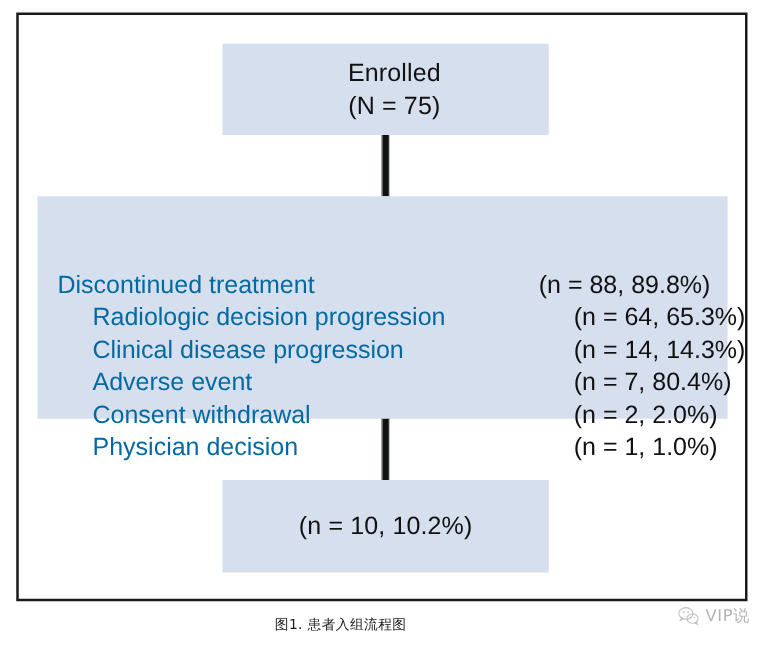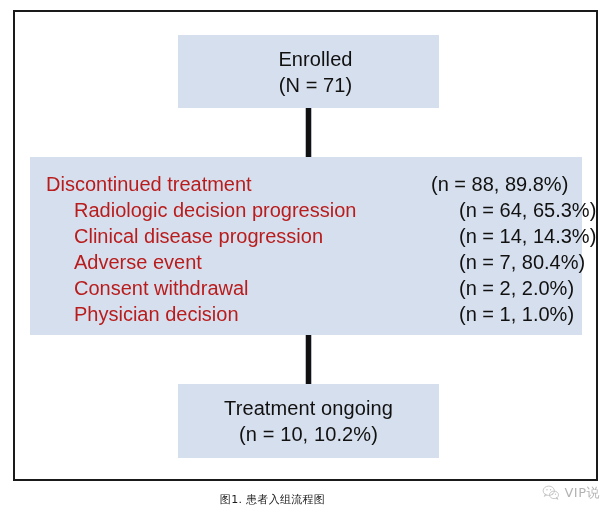--- a/index.html
+++ b/index.html
@@ -97,24 +97,25 @@
 
   
   .reason-row {
     display: flex;
     align-items: baseline;
     height: 26px;
     line-height: 26px;
   }
   .reason-label {
     font-size: 20px;
-    color: #b91c1c;
+    color: #0369a1;
     white-space: nowrap;
     flex: 0 0 auto;
     width: 385px;
+    margin-top: 44px;
   }
   .reason-label.indented {
     padding-left: 28px;
   }
   .reason-stat {
     font-size: 20px;
     color: #111111;
     white-space: nowrap;
     flex: 1 1 auto;
     text-align: right;
@@ -156,21 +157,21 @@
     display: block;
   }
 </style>
 </head>
 <body>
 
 <div id="figure-frame">
 
   <div class="flow-box" id="box-enrolled">
     <div class="box-line">Enrolled</div>
-    <div class="box-line">(N = 71)</div>
+    <div class="box-line">(N = 75)</div>
   </div>
 
   <div class="connector" id="connector-top"></div>
 
   <div class="flow-box" id="box-discontinued">
     <div class="reason-row">
       <span class="reason-label">Discontinued treatment</span>
       <span class="reason-stat">(n = 88, 89.8%)</span>
     </div>
     <div class="reason-row">
@@ -191,21 +192,20 @@
     </div>
     <div class="reason-row">
       <span class="reason-label indented">Physician decision</span>
       <span class="reason-stat">(n = 1, 1.0%)</span>
     </div>
   </div>
 
   <div class="connector" id="connector-bottom"></div>
 
   <div class="flow-box" id="box-ongoing">
-    <div class="box-line">Treatment ongoing</div>
     <div class="box-line">(n = 10, 10.2%)</div>
   </div>
 
 </div>
 
 <div id="figure-caption">图1. 患者入组流程图</div>
 
 <div id="watermark">
   <svg class="wm-logo" viewBox="0 0 24 24">
     <ellipse cx="9" cy="9" rx="7.5" ry="6.2" fill="none" stroke="#777" stroke-width="1.2"></ellipse>

